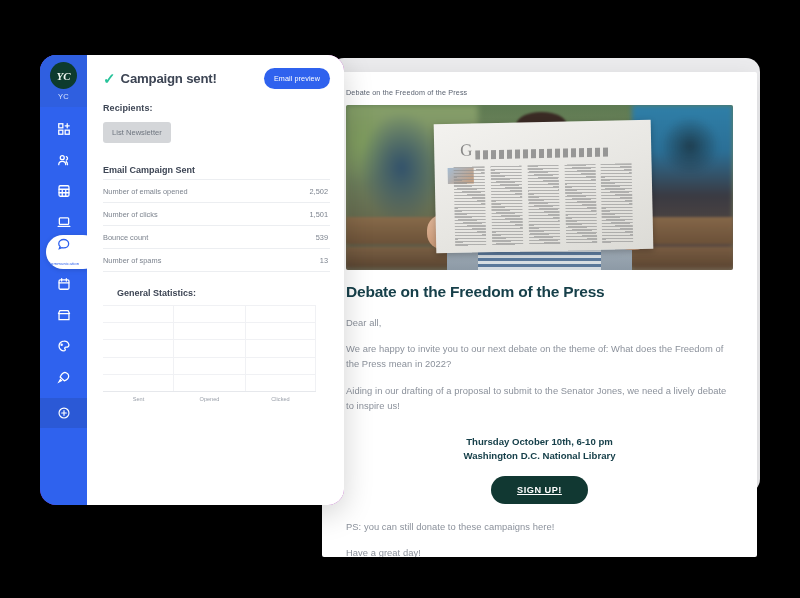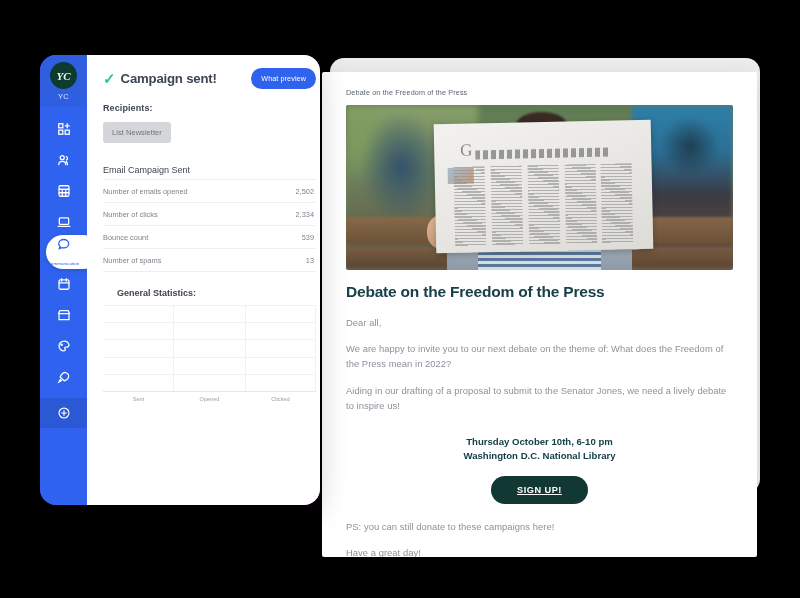--- a/index.html
+++ b/index.html
@@ -132,21 +132,21 @@
   .signup-wrap { text-align: center; margin: 13px 0 15px 0; }
   .signup-btn {
     display: inline-block; background: #113832; color: #fff;
     font-size: 9.2px; font-weight: 700; letter-spacing: .5px;
     padding: 9px 26px; border-radius: 18px; border: none; cursor: pointer; text-decoration: underline;
   }
 
   
   .app-panel {
     position: absolute; left: 40px; top: 55px;
-    width: 280px; height: 450px;
+    width: 304px; height: 450px;
     background: #a21caf; border-radius: 16px;
     box-shadow: 0 8px 30px rgba(0,0,0,.18);
     overflow: hidden; display: flex;
   }
   
   .sidebar {
     width: 47px; background: #2f62ee; flex: 0 0 47px;
     display: flex; flex-direction: column; align-items: center;
     position: relative;
   }
@@ -208,21 +208,21 @@
   }
   .section-label {
     font-size: 9px; font-weight: 700; color: #3d4554;
     margin: 14px 0 8px 0; letter-spacing: .1px;
   }
   .tag {
     display: inline-block; background: #d4d6d9; color: #6e757f;
     font-size: 7.6px; padding: 6px 9px; border-radius: 3px;
   }
   .table-title {
-    font-size: 9px; font-weight: 400; color: #3d4554;
+    font-size: 9px; font-weight: 700; color: #3d4554;
     margin: 22px 0 4px 0;
   }
   .stat-row {
     display: flex; justify-content: space-between; align-items: center;
     border-top: 1px solid #eceef1; padding: 6.5px 2px 6.5px 0;
     font-size: 7.4px; color: #7b828d;
   }
   .stat-row:last-of-type { border-bottom: 1px solid #eceef1; }
   .stat-val { color: #7b828d; }
 
@@ -419,36 +419,36 @@
       </div>
     </div>
 
     <div class="content">
 
       <div class="content-head">
         <div class="head-left">
           <span class="check">✓</span>
           <span class="h1">Campaign sent!</span>
         </div>
-        <button class="preview-btn">What preview</button>
+        <button class="preview-btn">Email preview</button>
       </div>
 
       <div class="section-label">Recipients:</div>
       <span class="tag">List Newsletter</span>
 
       <div class="table-title">Email Campaign Sent</div>
 
       <div>
         <div class="stat-row">
           <span>Number of emails opened</span>
           <span class="stat-val">2,502</span>
         </div>
         <div class="stat-row">
           <span>Number of clicks</span>
-          <span class="stat-val">2,334</span>
+          <span class="stat-val">1,501</span>
         </div>
         <div class="stat-row">
           <span>Bounce count</span>
           <span class="stat-val">539</span>
         </div>
         <div class="stat-row">
           <span>Number of spams</span>
           <span class="stat-val">13</span>
         </div>
       </div>

